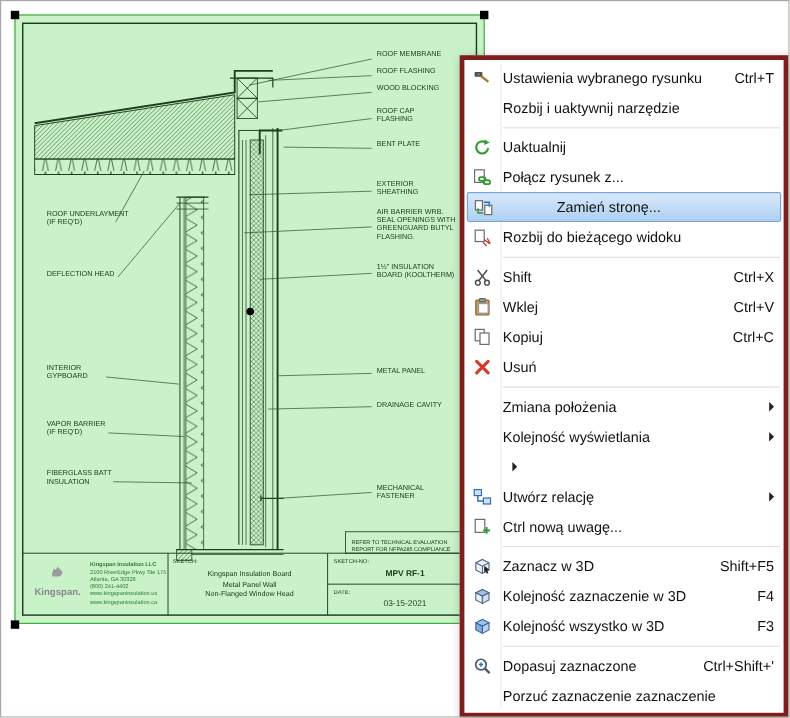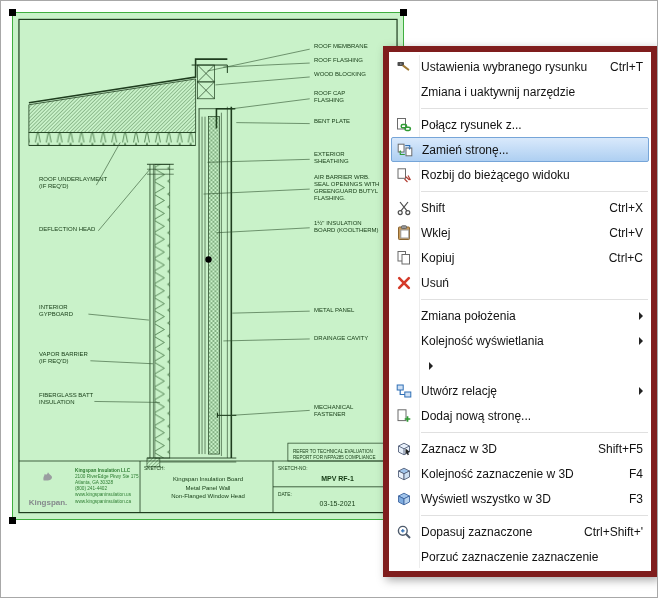--- a/index.html
+++ b/index.html
@@ -22,51 +22,51 @@
     white-space:pre-line; letter-spacing:0; z-index:2;
   }
   .note-text {
     position:absolute; left:280px; top:436px; width:104px; font-size:4.6px;
     line-height:1.35; color:#143a14; white-space:pre-line; overflow:hidden; z-index:2;
   }
 
   
   .tb { position:absolute; color:#143a14; overflow:hidden; z-index:2; }
   .tb-logo { left:12px; top:456px; width:46px; text-align:center; }
-  .tb-logo .word { display:block; font-size:8px; font-weight:bold; color:#85898c; margin-top:11px; }
+  .tb-logo .word { display:block; font-size:8px; font-weight:bold; color:#85898c; margin-top:1px; }
   .tb-address { left:62px; top:455px; width:64px; font-size:4.7px; line-height:1.3; color:#2e7d32; }
   .tb-address .co { font-weight:bold; }
   .tb-sketch-label { left:131px; top:453px; font-size:4.8px; }
   .tb-sketch-title { left:128px; top:462px; width:134px; text-align:center; font-size:6px; line-height:1.45; white-space:pre-line; }
   .tb-no-label { left:265px; top:453px; font-size:4.8px; }
   .tb-no { left:262px; top:462px; width:125px; text-align:center; font-size:7px; font-weight:bold; }
   .tb-date-label { left:265px; top:479px; font-size:4.8px; }
   .tb-date { left:262px; top:487px; width:125px; text-align:center; font-size:7px; }
 
   
   .menu {
     position:absolute; left:383px; top:46px; width:274px; z-index:10;
-    background:#ffffff; border:6px solid #7f1d1d; padding:2px 0;
+    background:#ffffff; border:4px solid #7f1d1d; padding:2px 0;
     box-sizing:border-box; box-shadow:3px 3px 9px rgba(0,0,0,.35);
     font-size:12px; color:#121212;
   }
   .menu::after { content:""; position:absolute; top:3px; bottom:3px; left:30px; width:1px; background:#ededed; z-index:0; }
   .mi { position:relative; display:flex; align-items:center; height:25px; padding:0 8px 0 4px; z-index:1; }
   .mi .ic { width:22px; height:16px; margin-right:6px; flex:none; display:flex; align-items:center; justify-content:center; }
   .mi .ic svg { width:16px; height:16px; display:block; }
   .mi .lbl { flex:1 1 auto; white-space:nowrap; overflow:hidden; }
   .mi .sc { margin-left:16px; white-space:nowrap; }
   .mi .arrow {
     width:0; height:0; margin-left:8px; flex:none;
     border-left:4px solid #222; border-top:4px solid transparent; border-bottom:4px solid transparent;
   }
   .mi.hl {
     background:linear-gradient(#d9e9fb,#aecff2);
     border:1px solid #76a5d8; border-radius:2px;
-    margin:0 2px; padding:0 6px 0 2px; height:23px;
+    margin:0 2px; padding:0 6px 0 2px; height:23px;gap:44px;
   }
   .msep { height:1px; background:#e0e0e0; margin:3.5px 3px 3.5px 32px; }
 </style>
 </head>
 <body>
 
 <svg width="0" height="0" style="position:absolute" aria-hidden="true">
 <defs>
   <symbol id="i-settings" viewBox="0 0 16 16">
     <rect x="1.5" y="3" width="6.5" height="4" rx="0.8" fill="#4d4d4d"></rect>
@@ -312,25 +312,33 @@
     <span class="ic">
         <svg>
           <use href="#i-settings"></use>
         </svg>
       </span>
     <span class="lbl">Ustawienia wybranego rysunku</span>
     <span class="sc">Ctrl+T</span>
   </div>
   <div class="mi">
     <span class="ic"></span>
-    <span class="lbl">Zmiana i uaktywnij narzędzie</span>
+    <span class="lbl">Rozbij i uaktywnij narzędzie</span>
   </div>
 
   <div class="msep"></div>
 
+  <div class="mi">
+    <span class="ic">
+        <svg>
+          <use href="#i-refresh"></use>
+        </svg>
+      </span>
+    <span class="lbl">Uaktualnij</span>
+  </div>
   <div class="mi">
     <span class="ic">
         <svg>
           <use href="#i-link"></use>
         </svg>
       </span>
     <span class="lbl">Połącz rysunek z...</span>
   </div>
   <div class="mi hl">
     <span class="ic">
@@ -411,21 +419,21 @@
       </span>
     <span class="lbl">Utwórz relację</span>
     <span class="arrow"></span>
   </div>
   <div class="mi">
     <span class="ic">
         <svg>
           <use href="#i-note"></use>
         </svg>
       </span>
-    <span class="lbl">Dodaj nową stronę...</span>
+    <span class="lbl">Ctrl nową uwagę...</span>
   </div>
 
   <div class="msep"></div>
 
   <div class="mi">
     <span class="ic">
         <svg>
           <use href="#i-cube-select"></use>
         </svg>
       </span>
@@ -440,21 +448,21 @@
       </span>
     <span class="lbl">Kolejność zaznaczenie w 3D</span>
     <span class="sc">F4</span>
   </div>
   <div class="mi">
     <span class="ic">
         <svg>
           <use href="#i-cube-all"></use>
         </svg>
       </span>
-    <span class="lbl">Wyświetl wszystko w 3D</span>
+    <span class="lbl">Kolejność wszystko w 3D</span>
     <span class="sc">F3</span>
   </div>
 
   <div class="msep"></div>
 
   <div class="mi">
     <span class="ic">
         <svg>
           <use href="#i-fit"></use>
         </svg>

